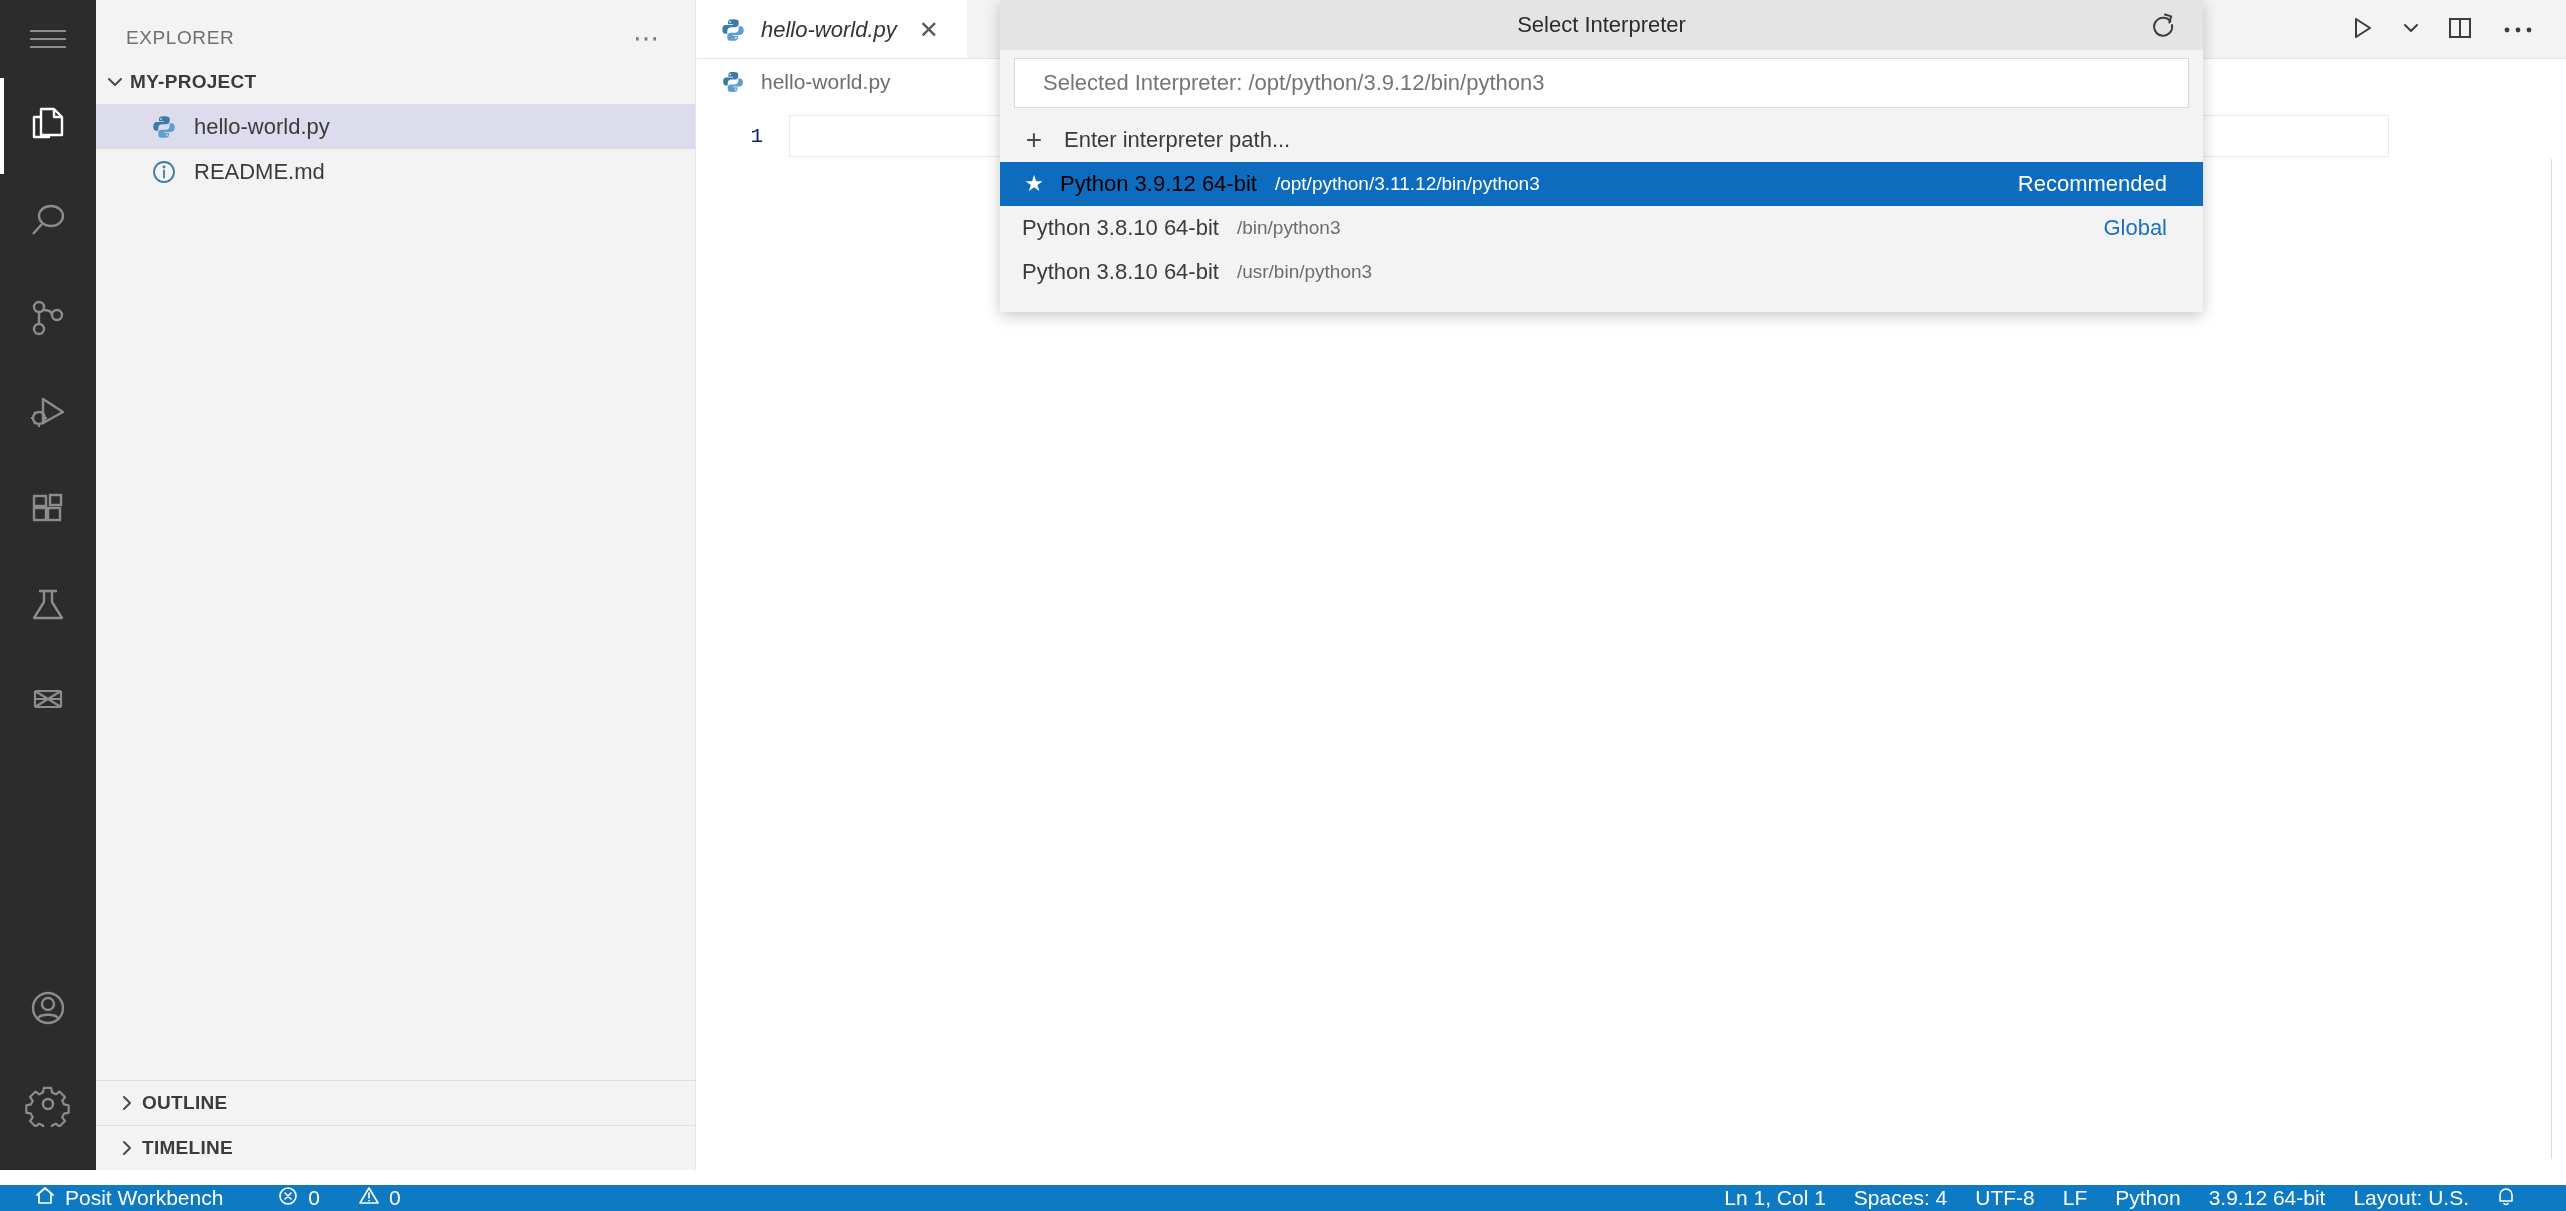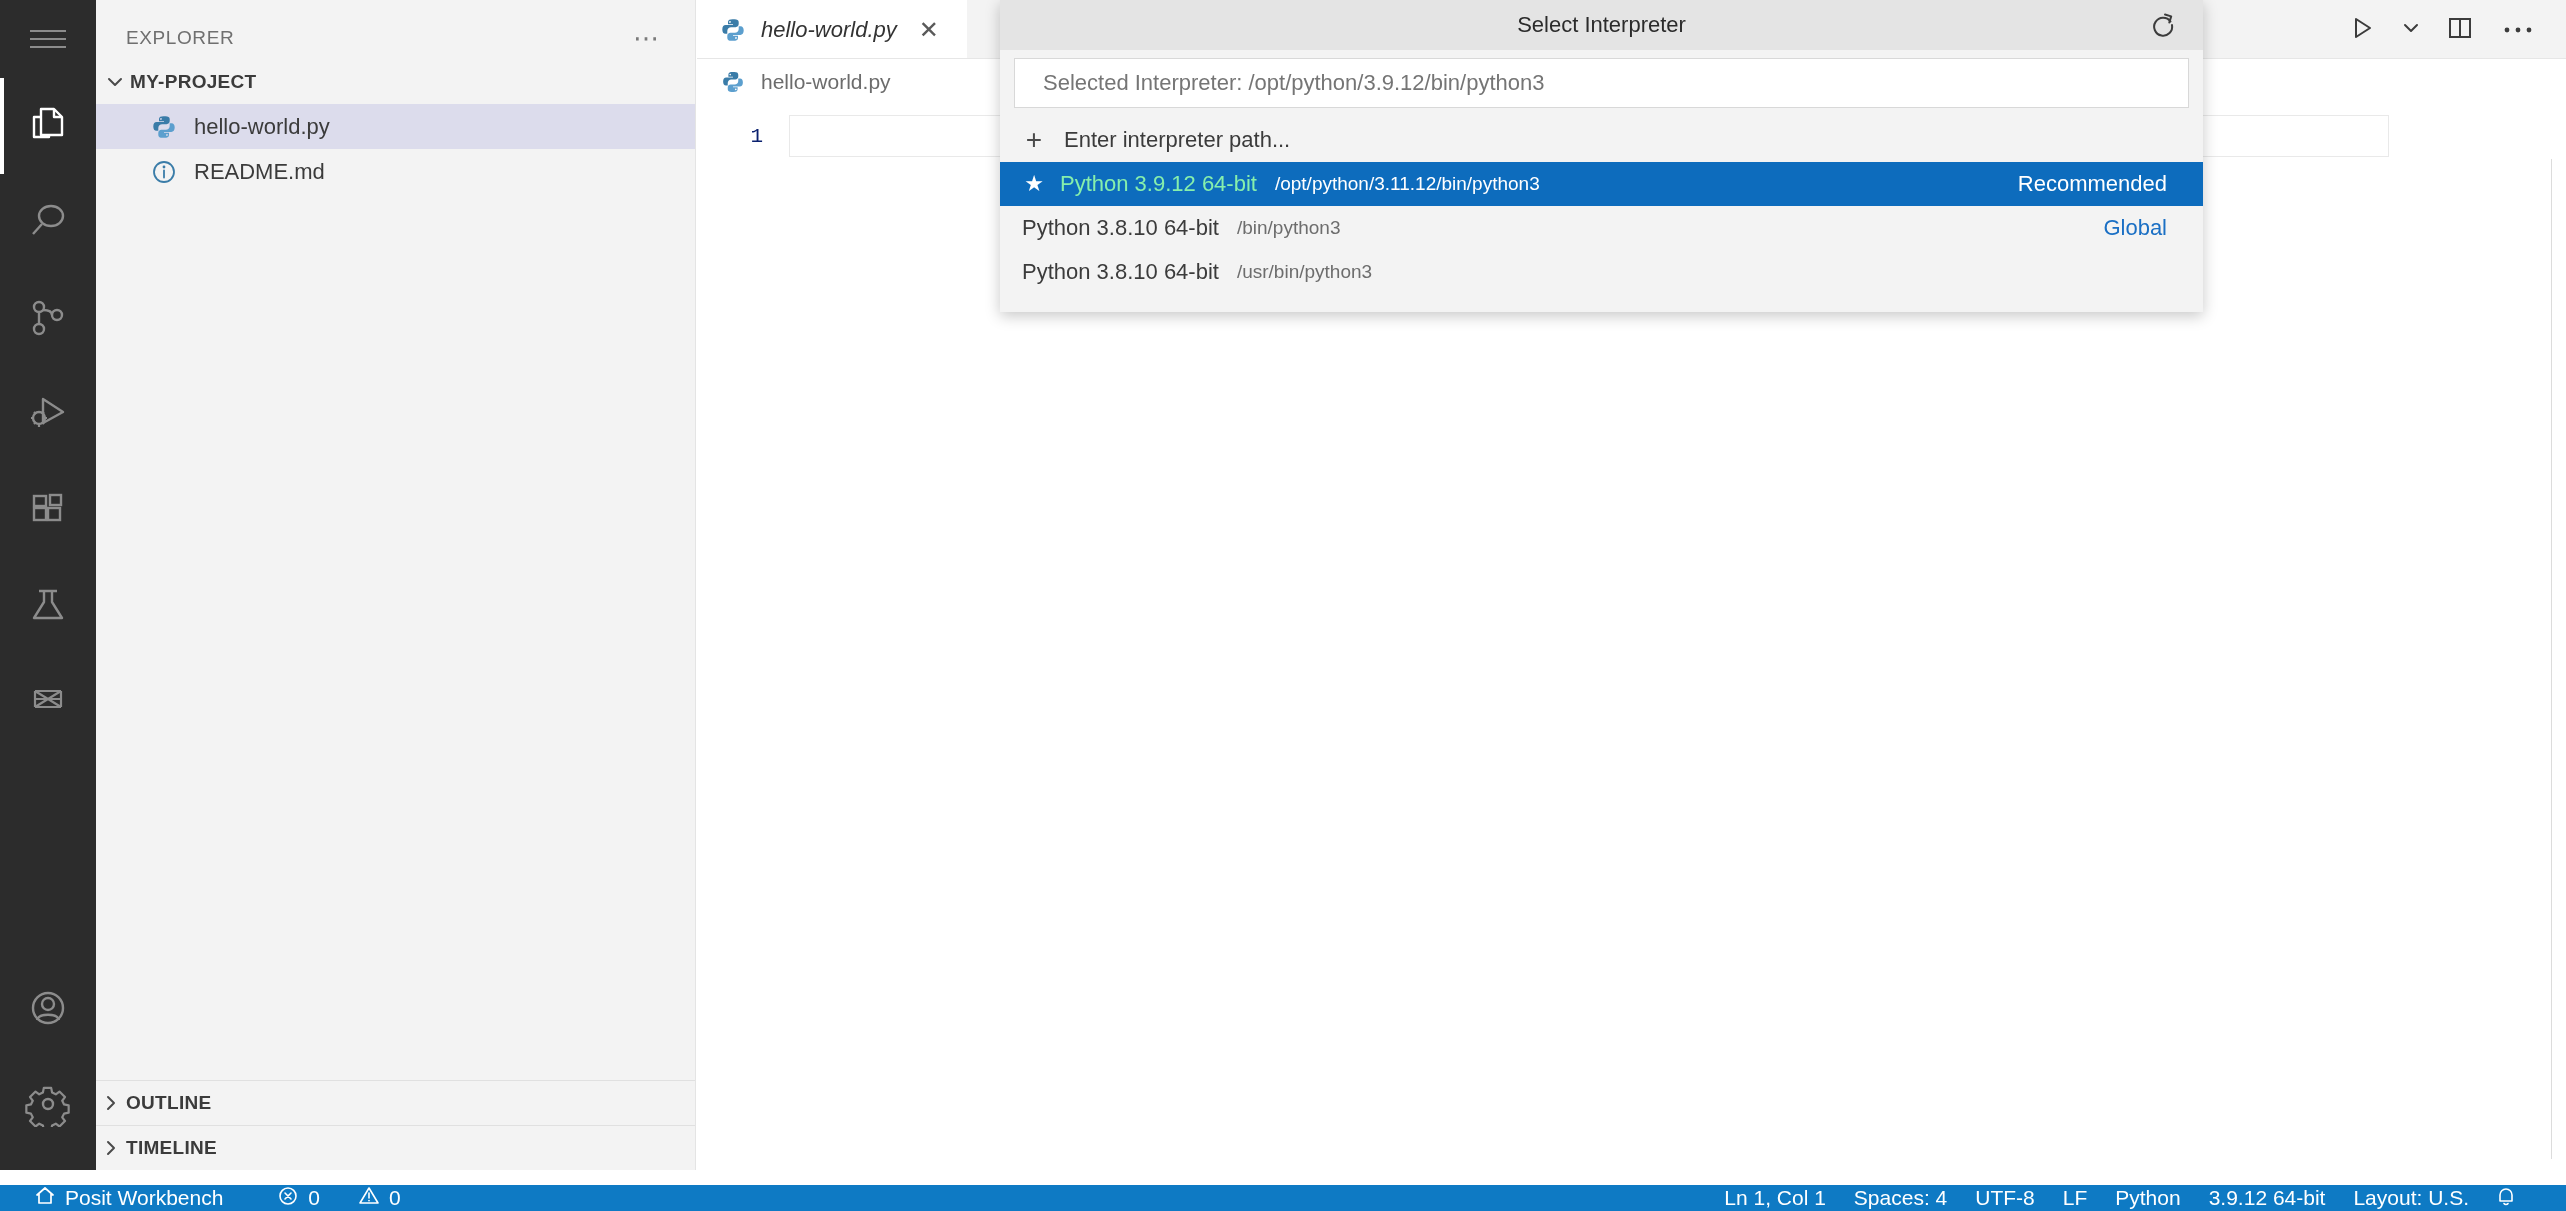--- a/index.html
+++ b/index.html
@@ -72,21 +72,21 @@
     display: flex; align-items: center; height: 45px;
     padding-left: 54px; cursor: pointer; gap: 16px;
   }
   .file-row.selected { background: #dcdcec; }
   .file-name { font-size: 22px; color: #3b3b3b; }
   .file-icon { width: 28px; height: 28px; display: flex; align-items: center; justify-content: center; }
 
   .sb-bottom { position: absolute; left: 0; bottom: 0; width: 599px; }
   .sb-panel {
     height: 45px; display: flex; align-items: center;
-    cursor: pointer;
+    padding-left: 16px; cursor: pointer;
     border-top: 1px solid #e0e0e0;
     background: #f3f3f3;
   }
   .sb-panel .sb-section-label { font-size: 19px; }
 
   
   .editor-area {
     position: absolute; left: 697px; top: 0;
     width: 1869px; height: 1170px;
     background: #ffffff;
@@ -175,21 +175,21 @@
   }
   .qp-list { background: #f3f3f3; padding-bottom: 18px; }
   .qp-row {
     height: 44px; display: flex; align-items: center;
     padding: 0 36px 0 22px; cursor: pointer; gap: 14px;
   }
   .qp-row.enterpath { gap: 18px; }
   .qp-plus { font-size: 28px; color: #4a4a4a; line-height: 1; font-weight: 300; width: 24px; text-align: center;}
   .qp-text { font-size: 22px; color: #3b3b3b; white-space: nowrap; }
   .qp-row.selected { background: #0d6cbd; }
-  .qp-row.selected .qp-text { color: #86efac; }
+  .qp-row.selected .qp-text { color: #000000; }
   .qp-star { color: #ffffff; font-size: 22px; width: 24px; text-align: center; }
   .qp-detail {
     font-size: 19px; color: #6d6d6d; white-space: nowrap; margin-left: 4px;
   }
   .qp-row.selected .qp-detail { color: #ffffff; }
   .qp-right {
     margin-left: auto; font-size: 22px; color: #1a6fc4; white-space: nowrap;
   }
   .qp-row.selected .qp-right { color: #ffffff; }
 

